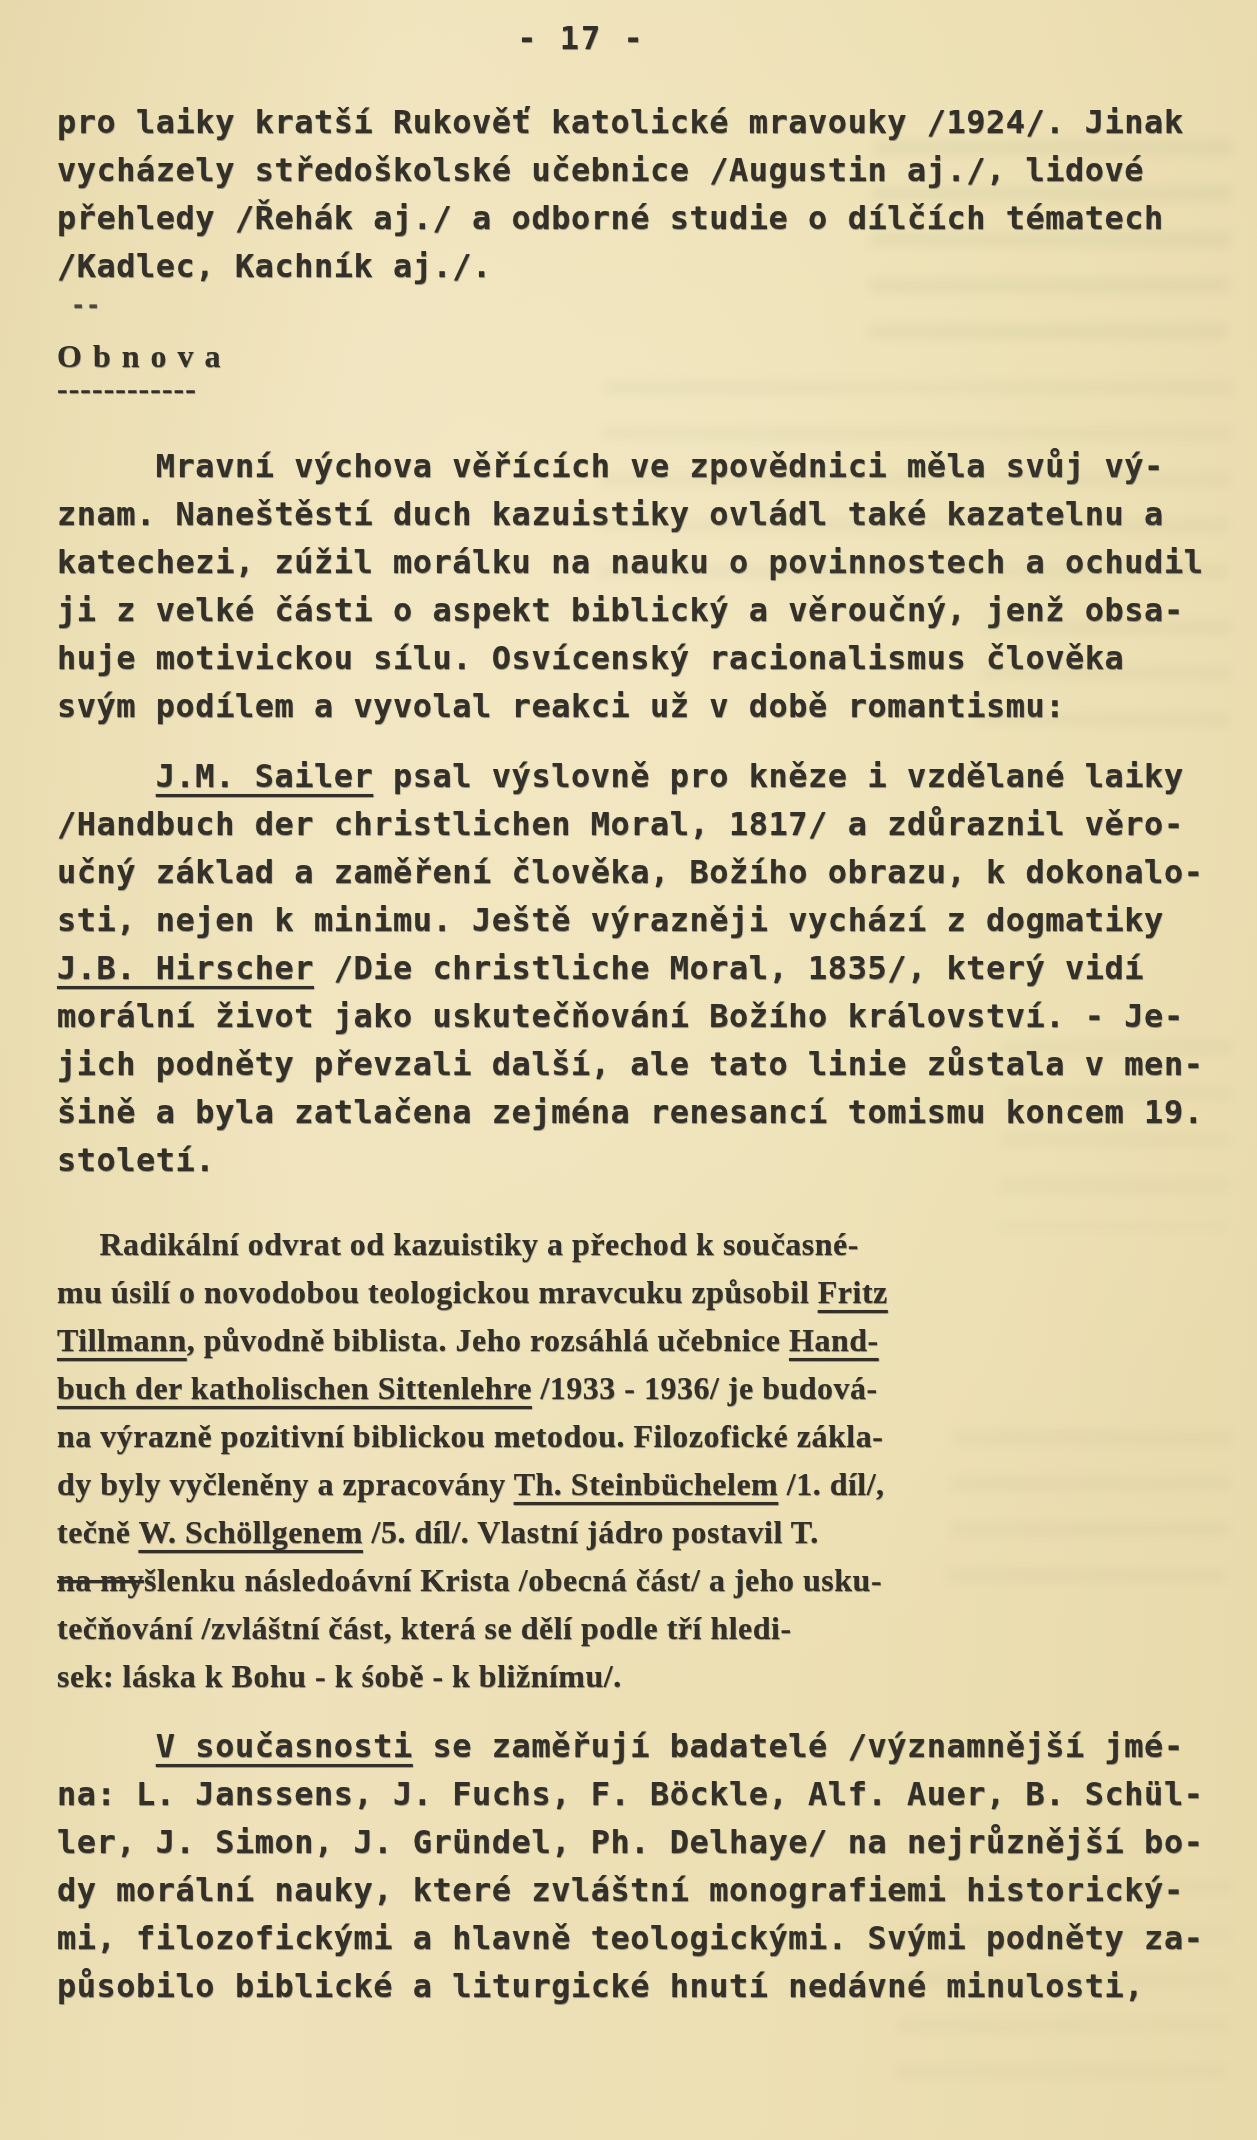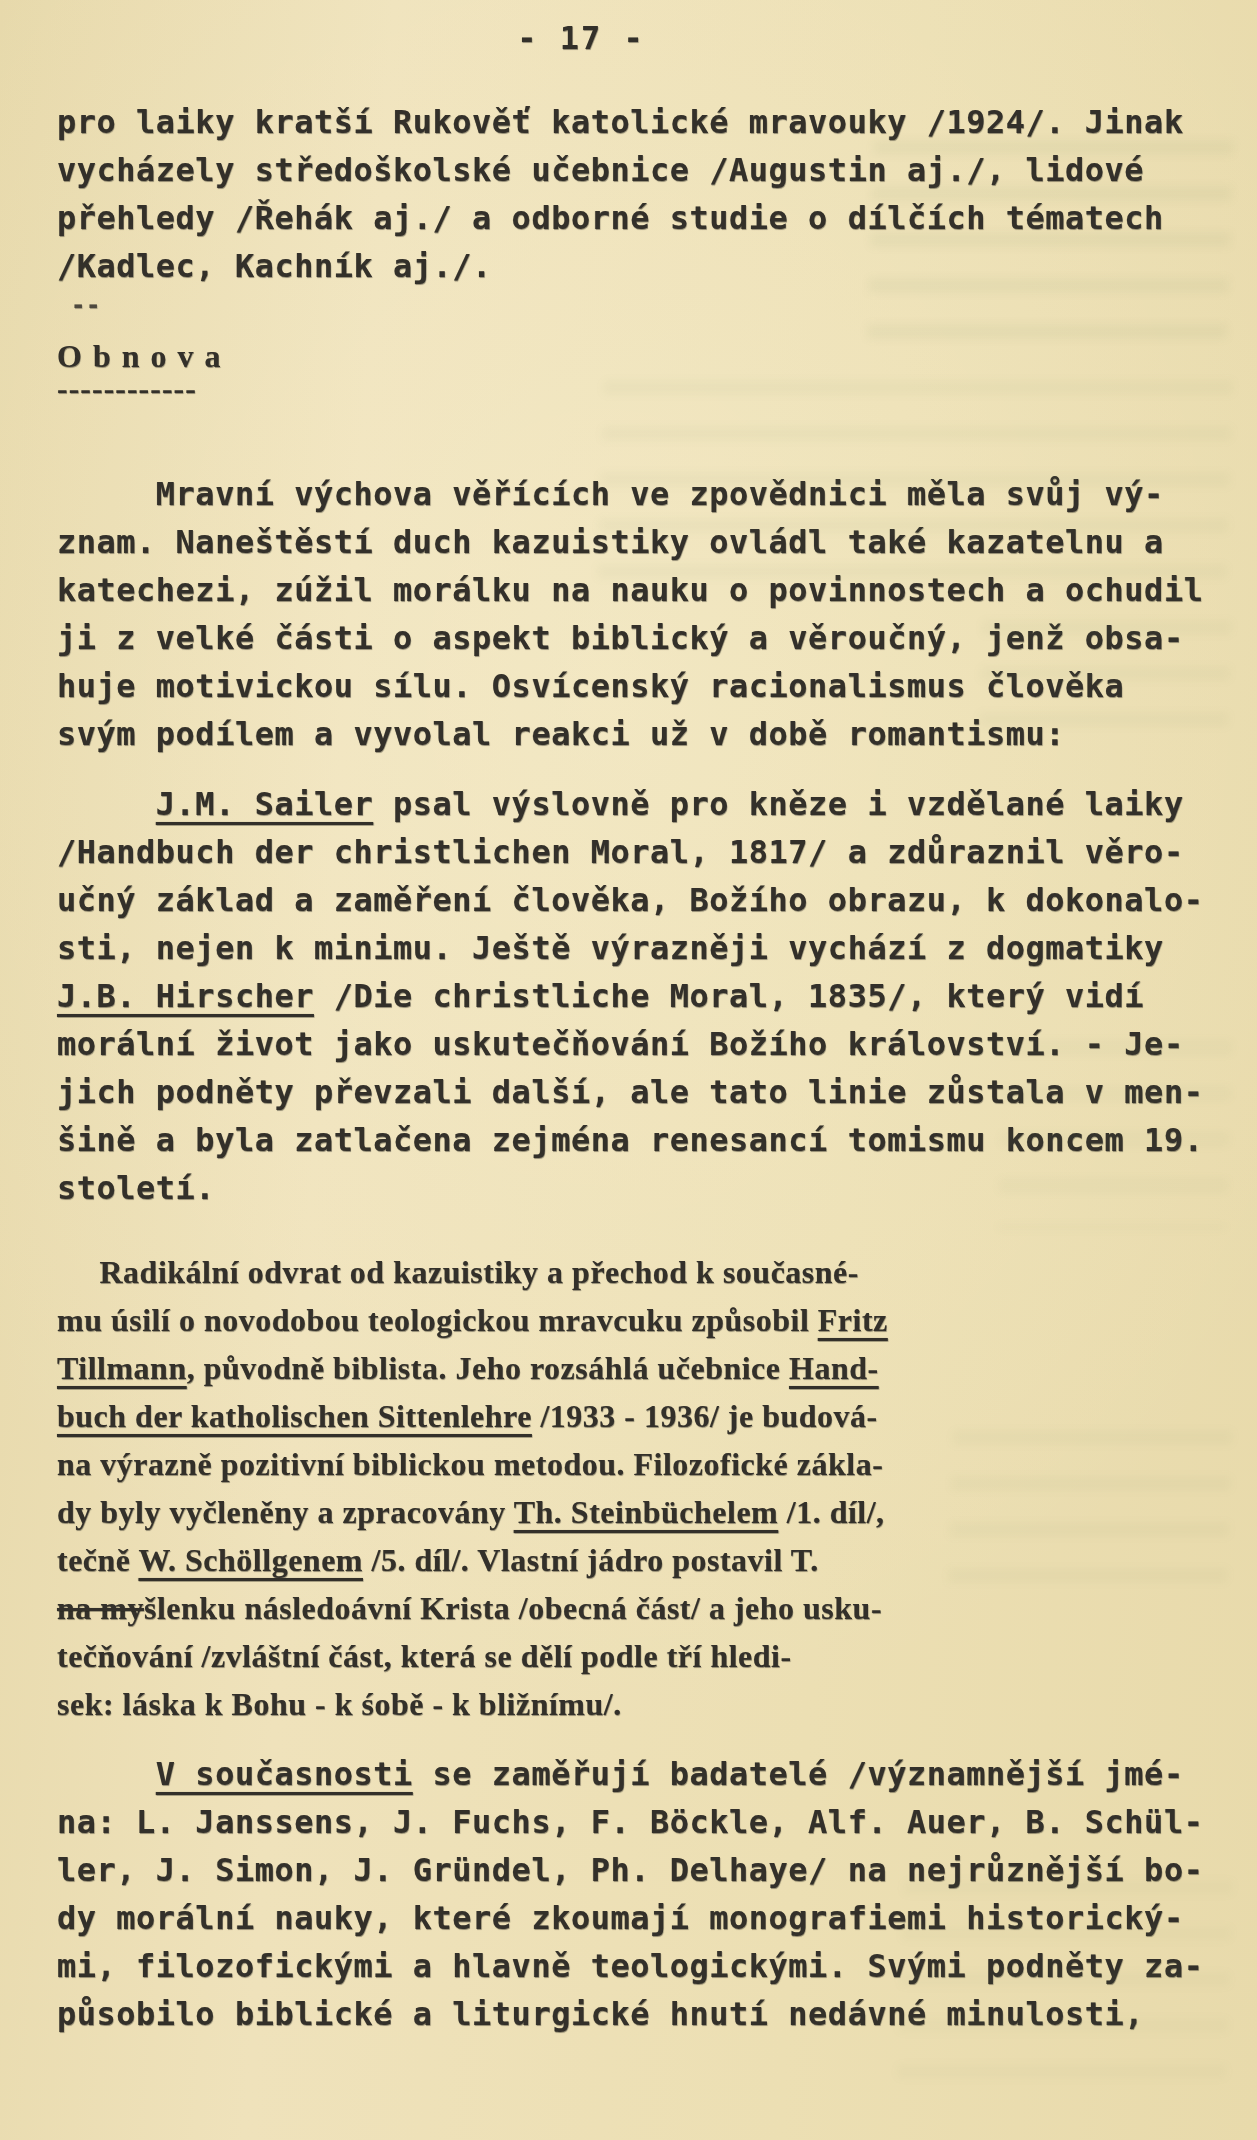--- a/index.html
+++ b/index.html
@@ -48,21 +48,21 @@
     text-underline-offset: 7px;
   }
   .s {
     text-decoration: line-through;
     text-decoration-thickness: 3px;
   }
   
   #doc > .block:nth-child(1) { margin-top: 36px; }
   #doc > .block:nth-child(2) { margin-top: 2px;  }
   #doc > .block:nth-child(3) { margin-top: 14px; font-family: Liberation Serif, serif; }
-  #doc > .block:nth-child(4) { margin-top: 58px; }
+  #doc > .block:nth-child(4) { margin-top: 30px; }
   #doc > .block:nth-child(5) { margin-top: 22px; }
   #doc > .block:nth-child(6) { margin-top: 36px; font-family: Liberation Serif, serif; }
   #doc > .block:nth-child(7) { margin-top: 22px; }
 
   .block.heading .line:first-child { letter-spacing: 1.5px; }
   .block.heading .line:last-child  { margin-top: -16px; letter-spacing: 1px; }
 
   .block.mark .line {
     height: 26px;
     line-height: 26px;
@@ -134,21 +134,21 @@
         <div class="line"><span>dy byly vyčleněny a zpracovány </span><span class="u">Th. Steinbüchelem</span><span> /1. díl/,</span></div>
         <div class="line"><span>tečně </span><span class="u">W. Schöllgenem</span><span> /5. díl/. Vlastní jádro postavil T.</span></div>
         <div class="line"><span class="s">na my</span><span>šlenku následoávní Krista /obecná část/ a jeho usku-</span></div>
         <div class="line"><span>tečňování /zvláštní část, která se dělí podle tří hledi-</span></div>
         <div class="line"><span>sek: láska k Bohu - k śobě - k bližnímu/.</span></div>
       </div>
       <div class="block lines">
         <div class="line"><span>     </span><span class="u">V současnosti</span><span> se zaměřují badatelé /významnější jmé-</span></div>
         <div class="line"><span>na: L. Janssens, J. Fuchs, F. Böckle, Alf. Auer, B. Schül-</span></div>
         <div class="line"><span>ler, J. Simon, J. Gründel, Ph. Delhaye/ na nejrůznější bo-</span></div>
-        <div class="line"><span>dy morální nauky, které zkoumají monografiemi historický-</span></div>
+        <div class="line"><span>dy morální nauky, které zvláštní monografiemi historický-</span></div>
         <div class="line"><span>mi, filozofickými a hlavně teologickými. Svými podněty za-</span></div>
         <div class="line"><span>působilo biblické a liturgické hnutí nedávné minulosti,</span></div>
       </div>
     </div>
 
   <div class="bleed" style="left:870px; top:140px;  width:360px; height:210px;"></div>
   <div class="bleed" style="left:600px; top:380px;  width:630px; height:200px; opacity:.35;"></div>
   <div class="bleed" style="left:980px; top:620px;  width:250px; height:120px; opacity:.35;"></div>
   <div class="bleed" style="left:1000px;top:1040px; width:230px; height:190px; opacity:.3;"></div>
   <div class="bleed" style="left:950px; top:1430px; width:280px; height:160px; opacity:.35;"></div>

